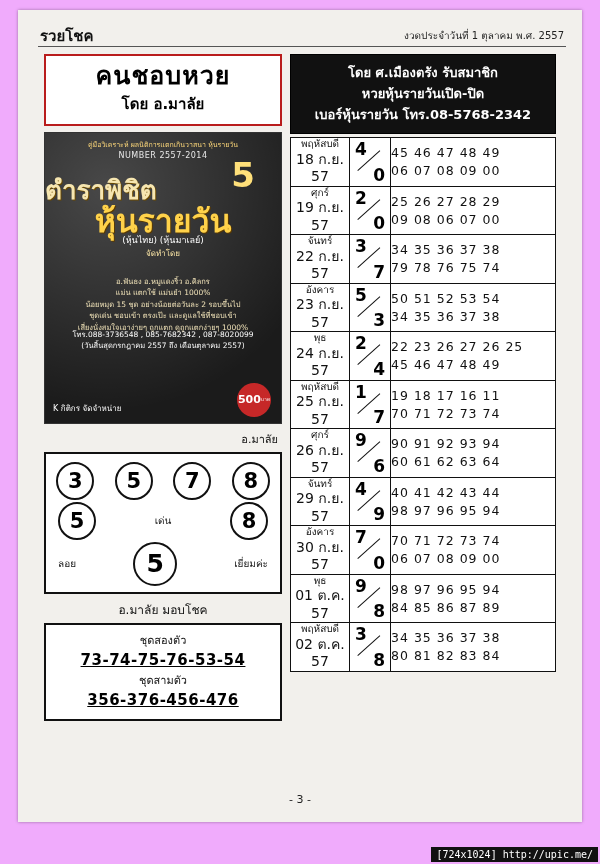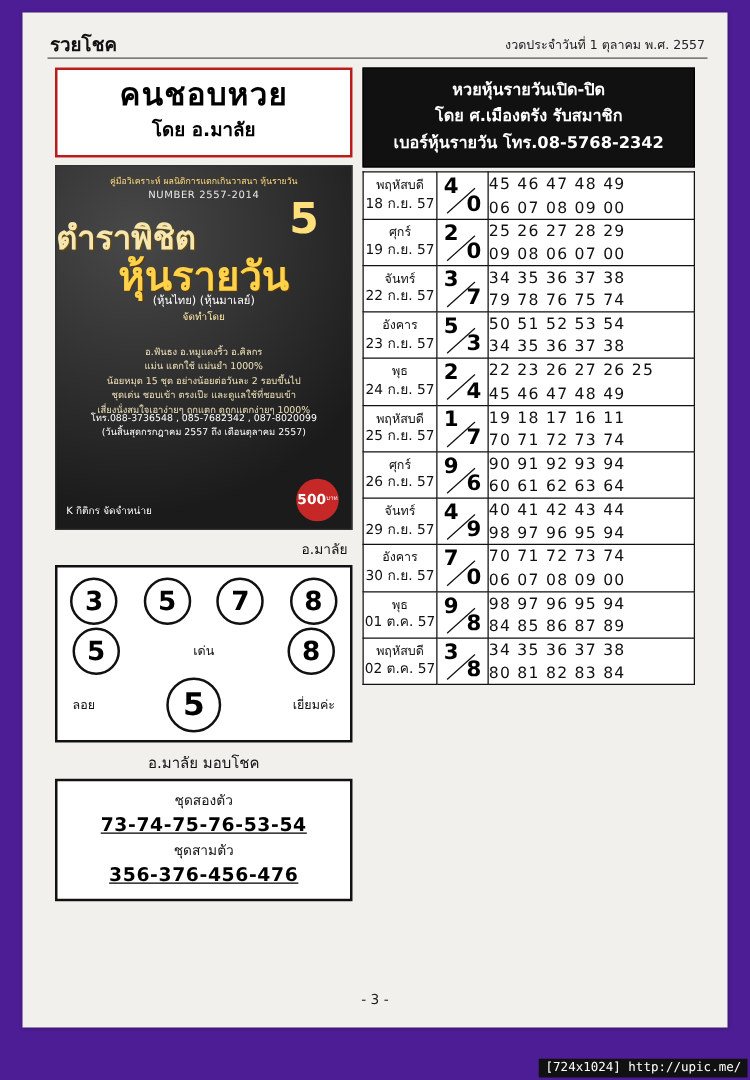--- a/index.html
+++ b/index.html
@@ -1,17 +1,17 @@
 <!DOCTYPE html>
 <html><head>
 <meta charset="utf-8">
 <style>
   html,body{margin:0;padding:0;background:#cfcfcf;}
   body{width:600px;height:864px;font-family:"DejaVu Sans","Liberation Sans",sans-serif;}
-  .page{position:relative;width:600px;height:864px;background:#4c1d95;overflow:hidden;}
+  .page{position:relative;width:600px;height:864px;background:#f0abfc;overflow:hidden;}
   .sheet{position:absolute;left:18px;top:10px;width:564px;height:812px;background:#f2f0ec;
          box-shadow:0 0 3px rgba(0,0,0,.35);}
   
   .hdr-left{position:absolute;left:22px;top:14px;font-size:15px;font-weight:bold;color:#111;}
   .hdr-right{position:absolute;right:18px;top:18px;font-size:10px;color:#222;}
   .hdr-rule{position:absolute;left:20px;right:16px;top:36px;border-top:1px solid #555;}
   
   .left-col{position:absolute;left:26px;top:44px;width:238px;}
   .title-box{border:2px solid #b91c1c;background:#fff;padding:6px 4px 8px;text-align:center;}
   .title-main{font-size:25px;font-weight:bold;letter-spacing:1px;color:#000;line-height:1.1;}
@@ -48,21 +48,21 @@
   .num-box{border:2px solid #111;background:#fff;margin-top:4px;padding:4px 0 8px;text-align:center;}
   .nb-cap{font-size:11px;color:#111;margin:2px 0;}
   .nb-row{font-size:15px;font-weight:bold;letter-spacing:.5px;color:#000;margin:2px 0;text-decoration:underline;}
   
   .right-col{position:absolute;left:272px;top:44px;width:266px;}
   .blackhdr{background:#111;color:#fff;border:1px solid #000;padding:8px 4px;text-align:center;}
   .blackhdr div{font-size:13px;line-height:1.6;font-weight:bold;}
   table.rates{border-collapse:collapse;width:100%;margin-top:3px;background:#fff;}
   table.rates td{border:1px solid #111;padding:0;}
   .c-day{width:58px;text-align:center;font-size:10px;line-height:1.25;padding:3px 1px;color:#111;}
-  .c-day .d2{font-size:11px;}
+  .c-day .d2{font-size:14px;}
   .c-pair{width:40px;position:relative;height:36px;}
   .c-pair .a{position:absolute;left:5px;top:1px;font-size:17px;font-weight:bold;}
   .c-pair .b{position:absolute;right:5px;bottom:1px;font-size:17px;font-weight:bold;}
   .c-pair .slash{position:absolute;left:0;top:0;right:0;bottom:0;}
   .c-pair .slash:after{content:"";position:absolute;left:8px;top:4px;width:30px;height:28px;
       border-bottom:1px solid #111;transform:rotate(-42deg);transform-origin:left bottom;}
   .c-nums{font-size:12.5px;padding:2px 4px;line-height:1.45;color:#111;white-space:nowrap;letter-spacing:1px;}
   .pageno{position:absolute;left:0;right:0;bottom:16px;text-align:center;font-size:11px;color:#222;}
   .credit{position:absolute;right:2px;bottom:2px;background:#111;color:#fff;font-size:10px;padding:2px 5px;
           font-family:"DejaVu Sans Mono","Liberation Mono",monospace;}
@@ -133,22 +133,22 @@
       <div class="num-box">
         <div class="nb-cap">ชุดสองตัว</div>
         <div class="nb-row">73-74-75-76-53-54</div>
         <div class="nb-cap">ชุดสามตัว</div>
         <div class="nb-row">356-376-456-476</div>
       </div>
     </div>
 
     <div class="right-col">
       <div class="blackhdr">
+        <div>โดย ศ.เมืองตรัง รับสมาชิก</div>
         <div>หวยหุ้นรายวันเปิด-ปิด</div>
-        <div>โดย ศ.เมืองตรัง รับสมาชิก</div>
         <div>เบอร์หุ้นรายวัน โทร.08-5768-2342</div>
       </div>
 
       <table class="rates">
         <tbody id="rows-body">
             <tr>
               <td class="c-day">
                 <div>พฤหัสบดี</div>
                 <div class="d2">18 ก.ย. 57</div>
               </td>

